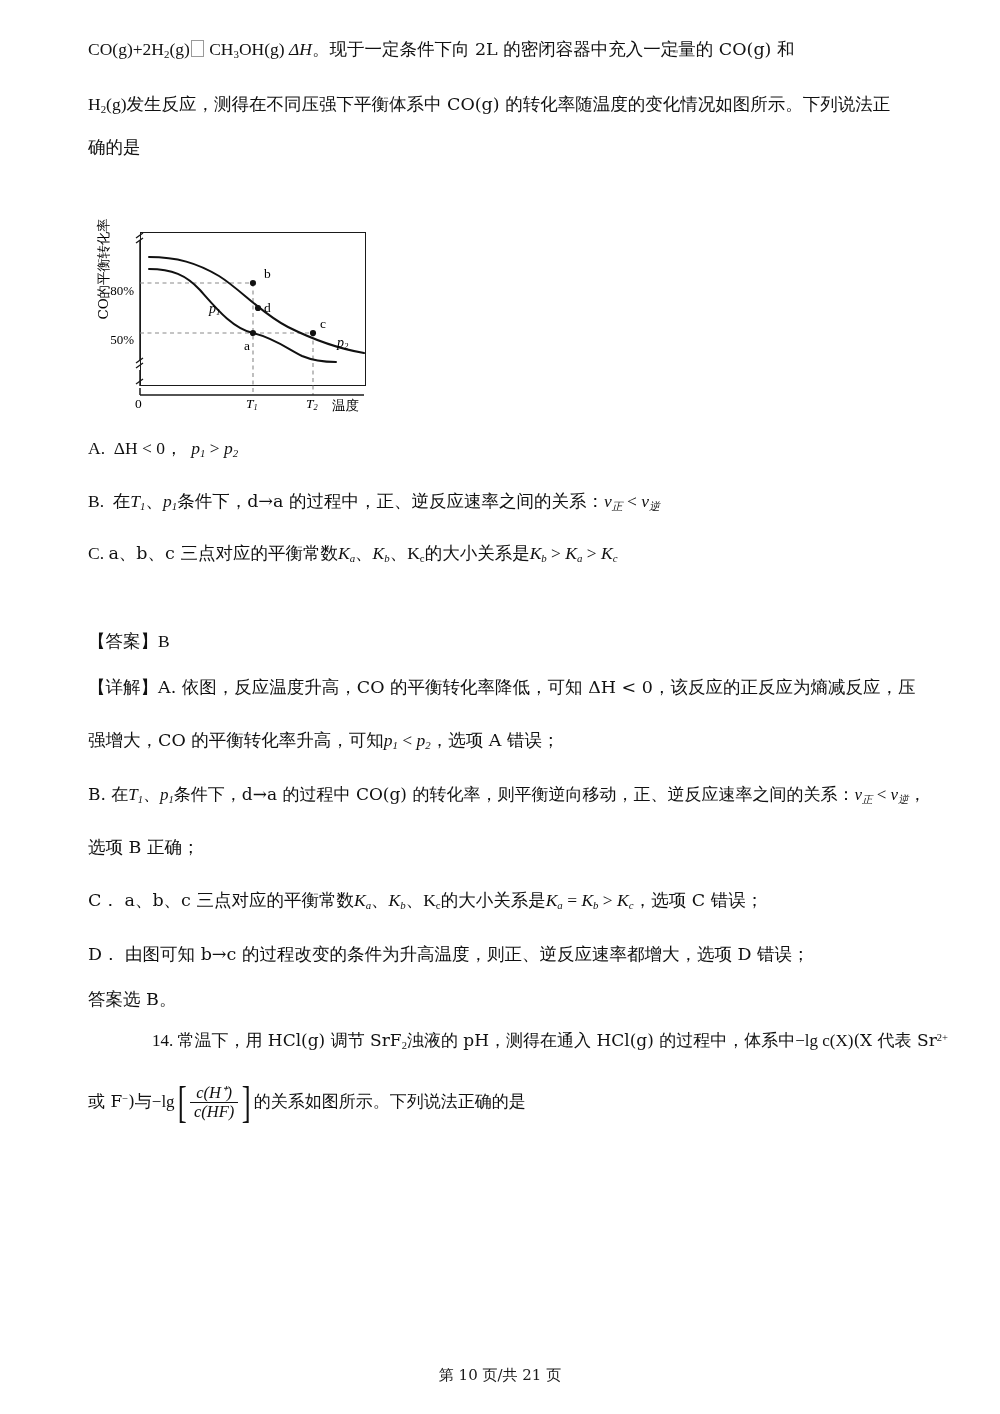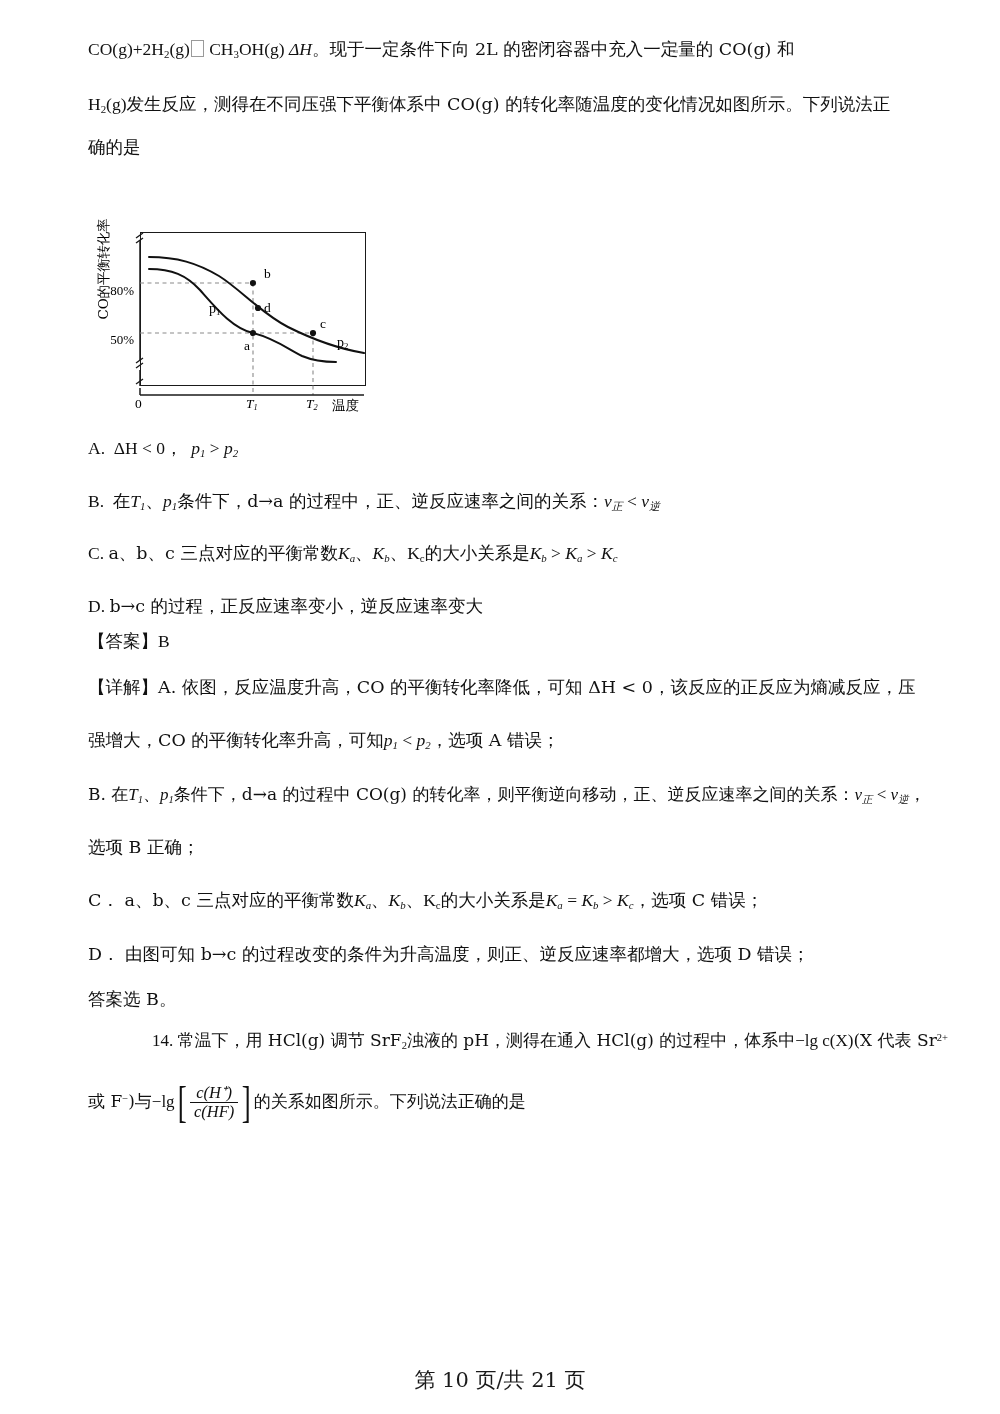--- a/index.html
+++ b/index.html
@@ -124,31 +124,32 @@
     white-space: nowrap;
   }
   .ptlabel {
     position: absolute;
     font-size: 13.5px;
     white-space: nowrap;
   }
   .plabel {
     position: absolute;
     font-size: 14px;
+    font-style: italic;
     white-space: nowrap;
     font-family: "Liberation Serif", serif;
   }
   
   .footer {
     position: absolute;
     left: 0;
     top: 1366px;
     width: 1000px;
     text-align: center;
-    font-size: 21px;
+    font-size: 15px;
     font-family: "DejaVu Serif", serif;
     color: #1a1a1a;
   }
 </style>
 </head>
 <body>
 
 <div class="page">
 
   <div class="speck"></div>
@@ -252,24 +253,20 @@
     <div class="para" style="margin-top:35px;">
       <span>B.</span>&nbsp;
       <span class="cjk">在</span><span class="ital serif-math"><span>T</span><sub>1</sub></span><span class="cjk">、</span><span class="ital serif-math"><span>p</span><sub>1</sub></span><span class="cjk">条件下，d→a 的过程中，正、逆反应速率之间的关系：</span><span class="ital serif-math"><span>v</span><sub class="cjk">正</sub></span><span> &lt; </span><span class="ital serif-math"><span>v</span><sub class="cjk">逆</sub></span>
     </div>
 
     <div class="para" style="margin-top:35px;">
       <span>C.</span>
       <span class="cjk">a、b、c 三点对应的平衡常数</span><span class="ital serif-math"><span>K</span><sub>a</sub></span><span class="cjk">、</span><span class="ital serif-math"><span>K</span><sub>b</sub></span><span class="cjk">、</span><span class="serif-math"><span>K</span><sub>c</sub></span><span class="cjk">的大小关系是</span><span class="ital serif-math"><span>K</span><sub>b</sub></span><span> &gt; </span><span class="ital serif-math"><span>K</span><sub>a</sub></span><span> &gt; </span><span class="ital serif-math"><span>K</span><sub>c</sub></span>
     </div>
 
-    <div class="para" style="margin-top:35px;">
-      <span>D.</span>
-      <span class="cjk">b→c 的过程，正反应速率变小，逆反应速率变大</span>
-    </div>
   </div>
 
   <div style="position:absolute; left:88px; top:633px; width:850px;">
 
     <div class="para">
       <span class="cjk">【答案】</span><span>B</span>
     </div>
 
 
     <div class="para" style="margin-top:28px;">

